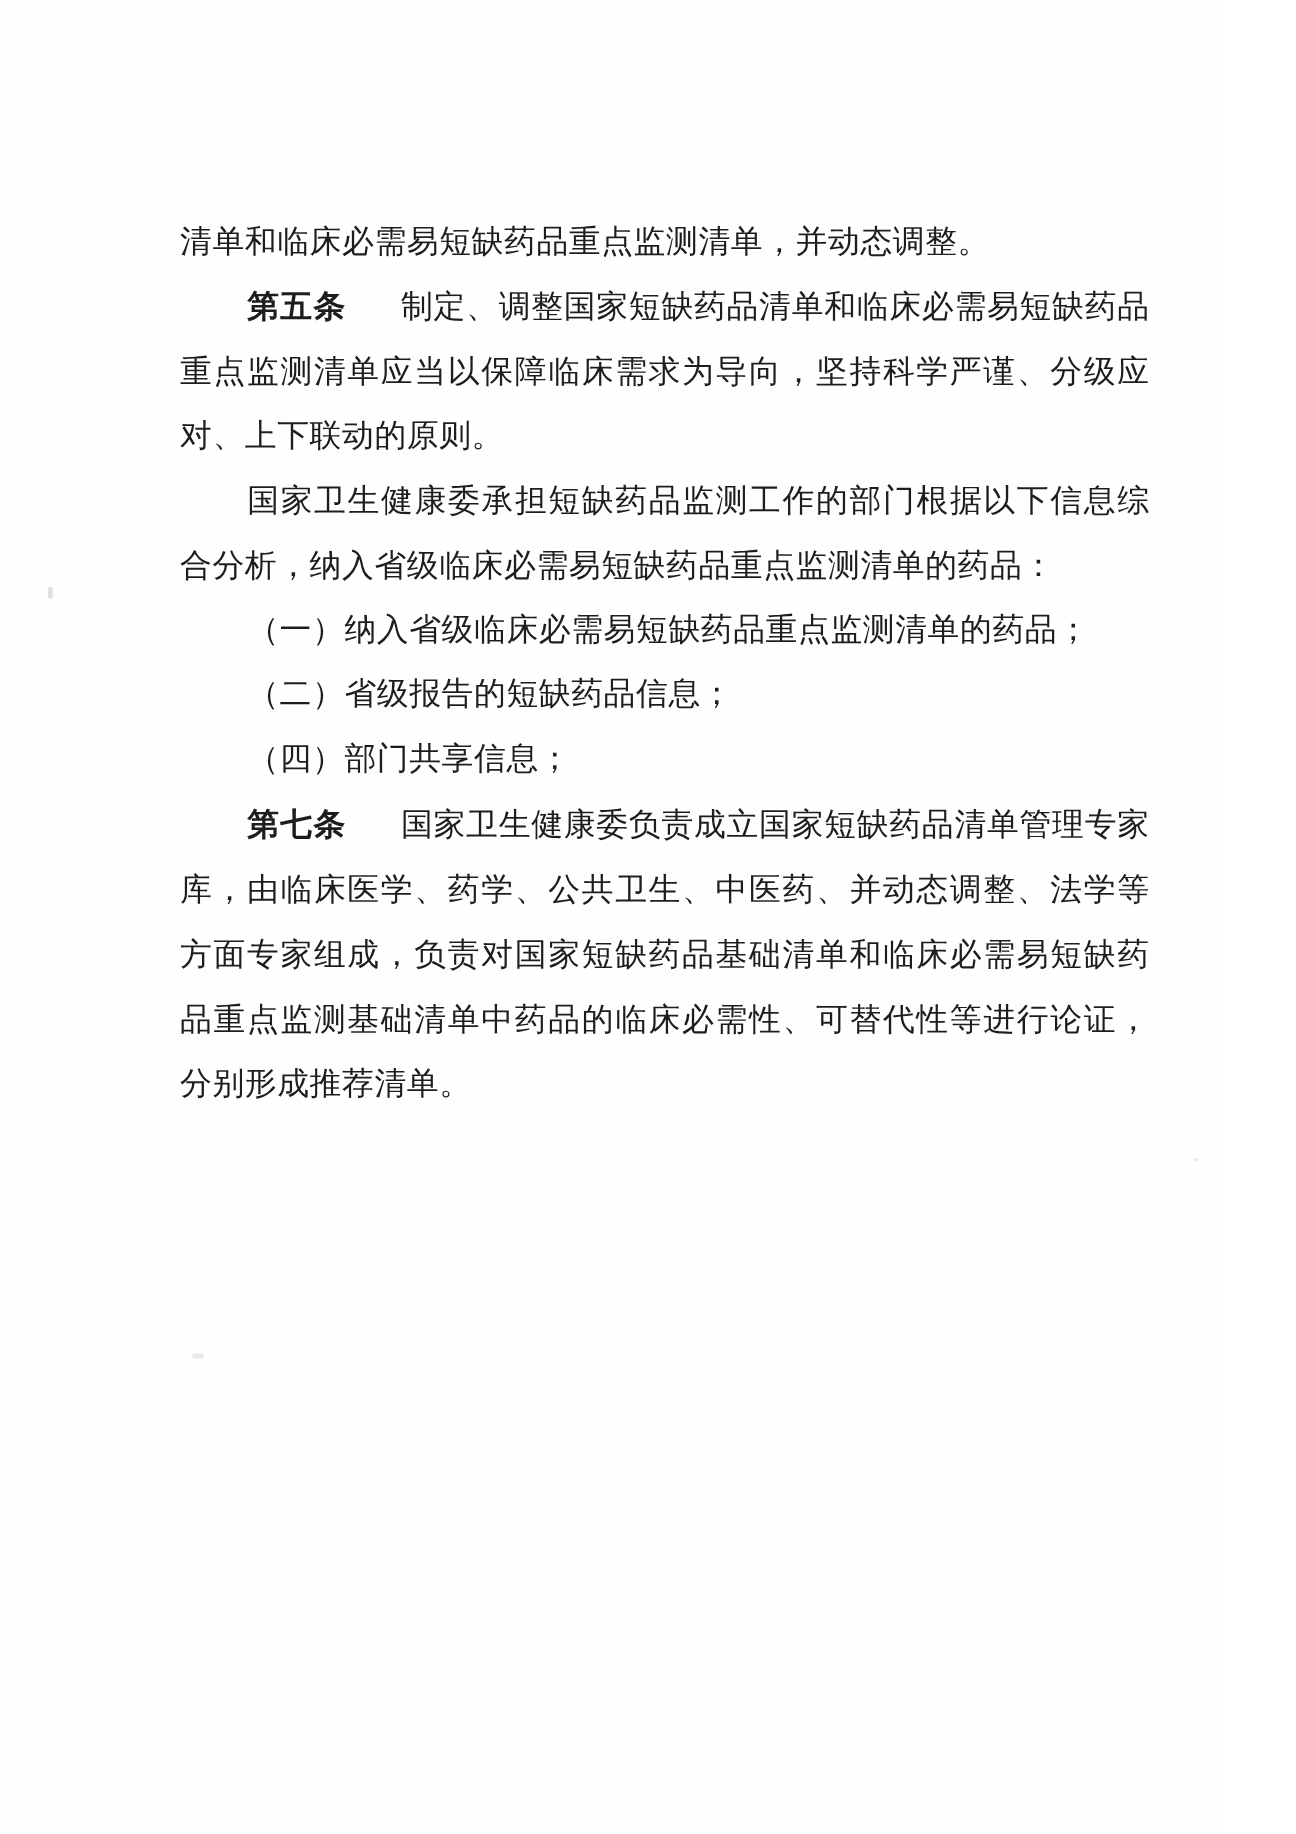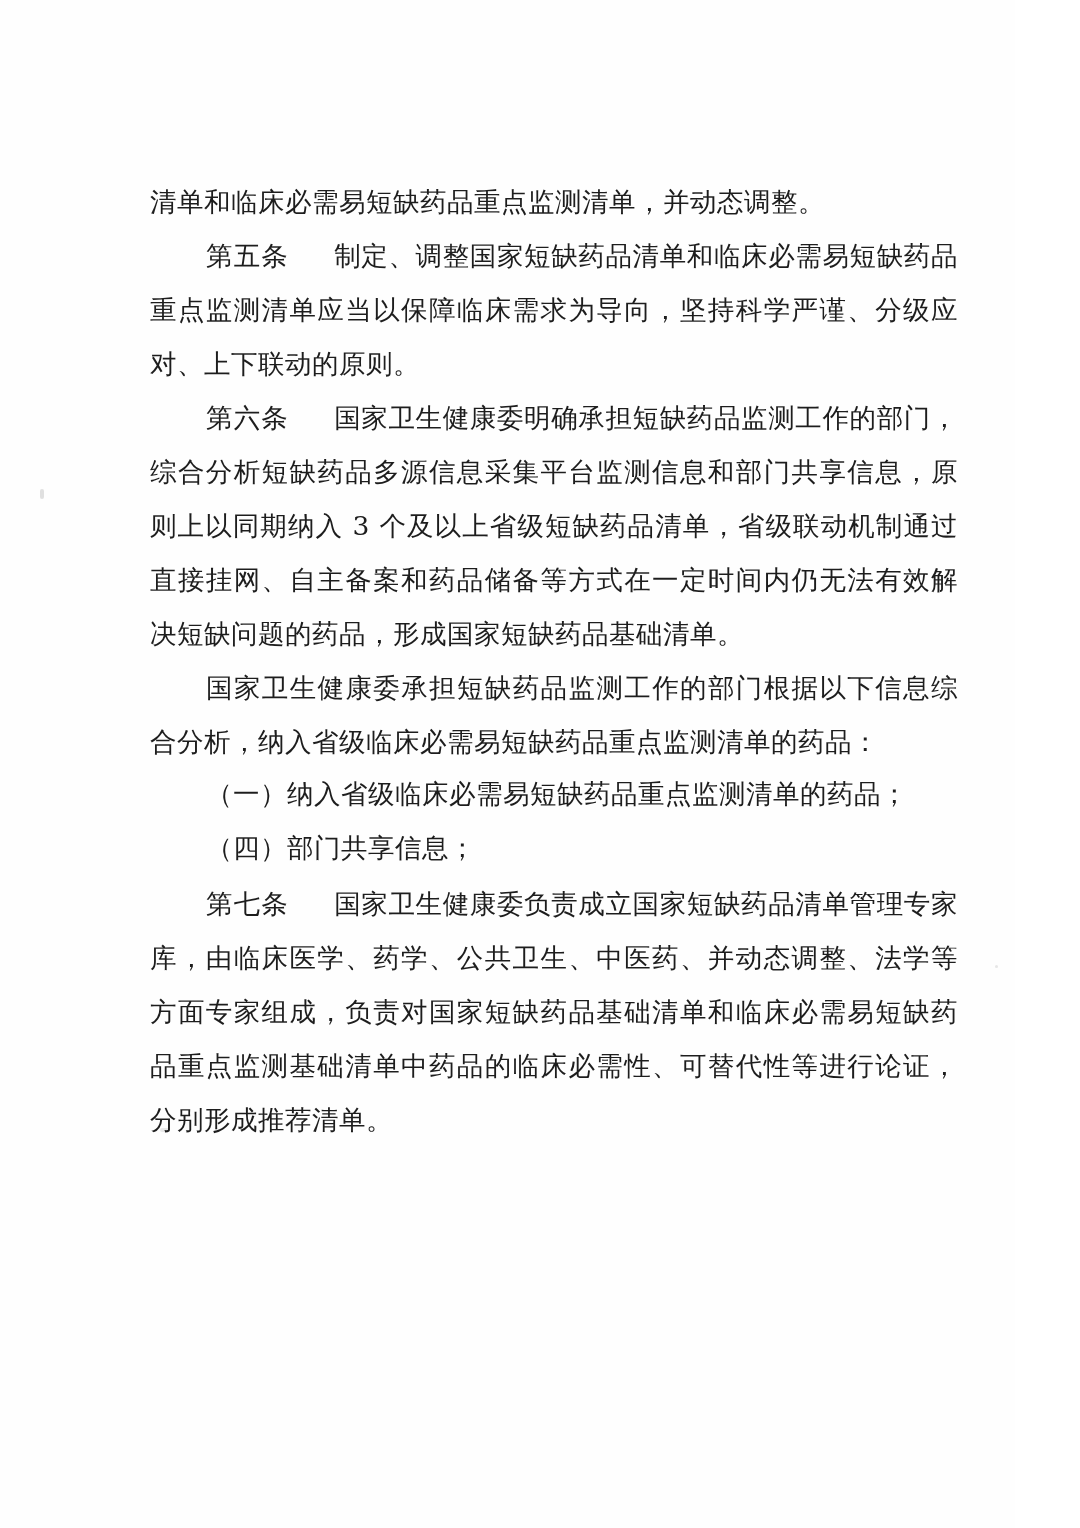--- a/index.html
+++ b/index.html
@@ -34,21 +34,21 @@
     text-align: justify;
     text-justify: inter-ideograph;
     margin: 0;
     color: #1d1d1d;
     font-family: "DejaVu Serif", "Liberation Serif", serif;
   }
   .indent {
     text-indent: 56px;
   }
   .label {
-    font-weight: normal;
+    font-weight: bold;
     letter-spacing: 1px;
   }
   .list-item {
     text-indent: 56px;
     font-family: Liberation Mono, monospace;
   }
   
   .speck {
     position: absolute;
     background: #d8d8d8;
@@ -73,34 +73,32 @@
     <p class="para">
       <span>清单和临床必需易短缺药品重点监测清单，并动态调整。</span>
     </p>
 
     <p class="para indent">
       <span class="label">第五条</span>
       &nbsp;&nbsp;&nbsp;
       <span>制定、调整国家短缺药品清单和临床必需易短缺药品重点监测清单应当以保障临床需求为导向，坚持科学严谨、分级应对、上下联动的原则。</span>
     </p>
 
-    <p class="para indent">
-      <span class="label">第六条</span>
-      &nbsp;&nbsp;&nbsp;
-      <span>国家卫生健康委明确承担短缺药品监测工作的部门，综合分析短缺药品多源信息采集平台监测信息和部门共享信息，原则上以同期纳入 3 个及以上省级短缺药品清单，省级联动机制通过直接挂网、自主备案和药品储备等方式在一定时间内仍无法有效解决短缺问题的药品，形成国家短缺药品基础清单。</span>
-    </p>
 
     <p class="para indent">
       <span>国家卫生健康委承担短缺药品监测工作的部门根据以下信息综合分析，纳入省级临床必需易短缺药品重点监测清单的药品：</span>
     </p>
 
     <p class="para list-item">
       <span>（一）纳入省级临床必需易短缺药品重点监测清单的药品；</span>
     </p>
 
+    <p class="para list-item">
+      <span>（二）省级报告的短缺药品信息；</span>
+    </p>
 
 
     <p class="para list-item">
       <span>（四）部门共享信息；</span>
     </p>
 
 
     <p class="para indent">
       <span class="label">第七条</span>
       &nbsp;&nbsp;&nbsp;

